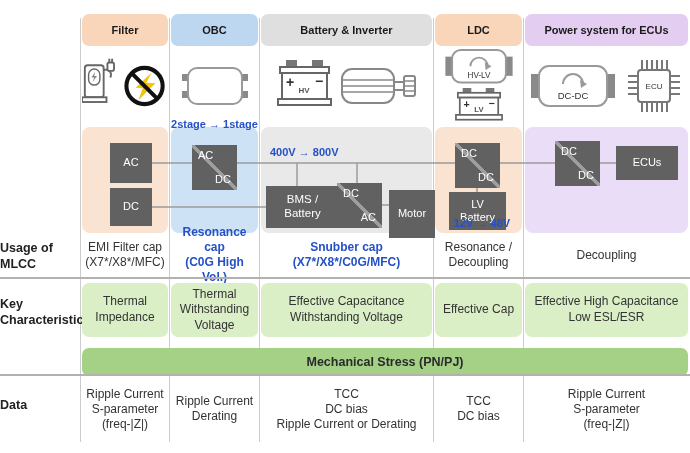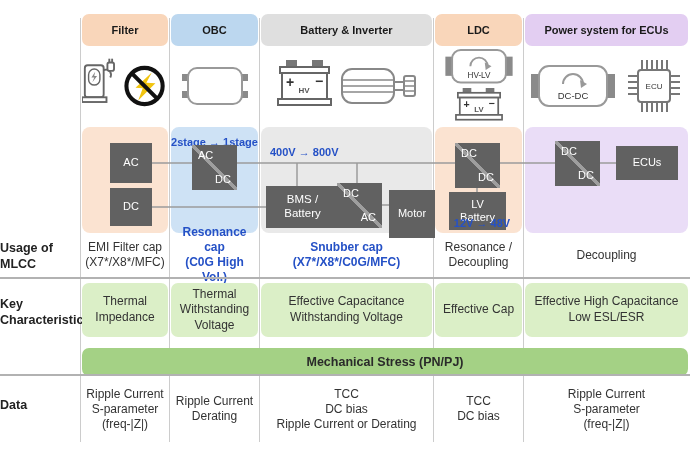--- a/index.html
+++ b/index.html
@@ -59,21 +59,21 @@
   #b-acdc{left:192px;top:145px;width:45px;height:45px}
   #b-bms{left:266px;top:186px;width:73px;height:42px;font-size:11.5px}
   #b-dcac{left:337px;top:183px;width:45px;height:45px}
   #b-motor{left:389px;top:190px;width:46px;height:48px}
   #b-dcdc-ldc{left:455px;top:143px;width:45px;height:45px}
   #b-lvbatt{left:449px;top:192px;width:57px;height:38px}
   #b-dcdc-pwr{left:555px;top:141px;width:45px;height:45px}
   #b-ecus{left:616px;top:146px;width:62px;height:34px}
 
   .note{position:absolute;font-size:11px;font-weight:bold;color:var(--blue-text);z-index:3;}
-  .n-obc{left:171px;width:87px;top:136px;text-align:center;}
+  .n-obc{left:171px;width:87px;top:118px;text-align:center;}
   .n-bi{left:270px;top:146px;}
   .n-ldc{left:435px;width:94px;top:217px;text-align:center;}
 
   .cell{
     position:absolute;z-index:1;display:flex;flex-direction:column;align-items:center;justify-content:center;
     text-align:center;font-size:12px;color:#333;line-height:1.25;white-space:pre-line;
   }
   .usage{top:234px;height:42px;}
   .em{color:var(--blue-text);font-weight:bold;}
   .data-cell{top:378px;height:62px;}

